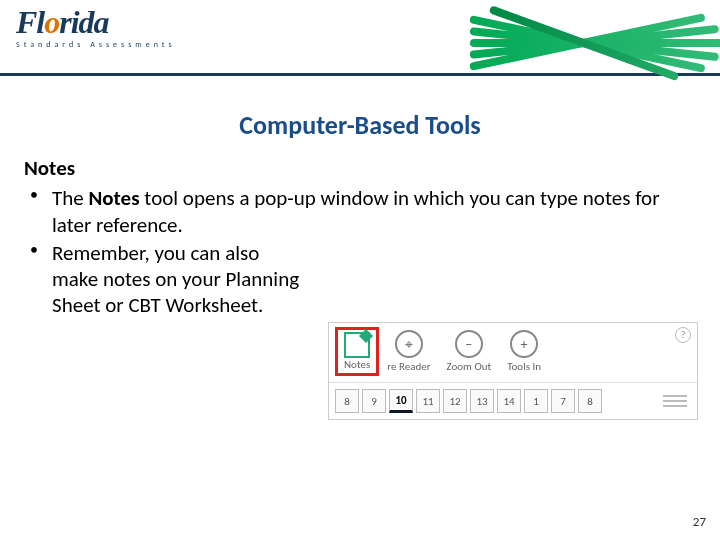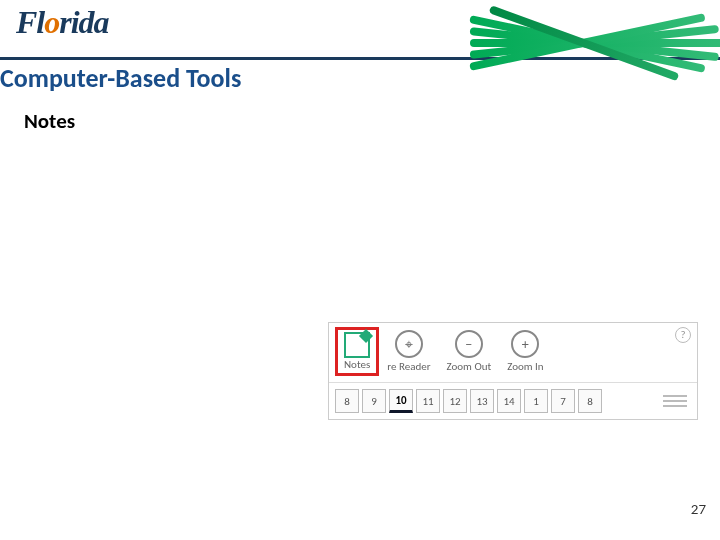--- a/index.html
+++ b/index.html
@@ -6,21 +6,21 @@
   body {
     width: 720px;
     height: 540px;
     font-family: Calibri, Arial, sans-serif;
     background: #fff;
     position: relative;
     overflow: hidden;
   }
   .header {
     position: relative;
-    height: 60px;
+    height: 76px;
     border-bottom: 3px solid #1a3a5c;
   }
   .logo-box {
     position: absolute;
     left: 16px;
     top: 8px;
   }
   .logo-florida {
     font-family: "Times New Roman", serif;
     font-size: 32px;
@@ -48,25 +48,25 @@
     pointer-events: none;
   }
   .frond {
     position: absolute;
     background: linear-gradient(90deg, #0a5, #3b7);
     height: 8px;
     border-radius: 4px;
     transform-origin: left center;
   }
   .title {
-    text-align: left;
+    text-align: center;
     color: #1a4e8a;
     font-weight: bold;
     font-size: 26px;
-    margin-top: 2px;
+    margin-top: 33px;
   }
   .content {
     padding: 14px 24px 0 24px;
     font-size: 21px;
     color: #000;
     line-height: 1.25;
   }
   .section-label {
     font-weight: bold;
     margin-bottom: 4px;
@@ -190,71 +190,80 @@
     gap: 3px;
     padding-right: 4px;
   }
   .hamburger span {
     height: 2px;
     background: #bbb;
   }
   .pagenum {
     position: absolute;
     right: 14px;
-    bottom: 22px;
-    font-size: 15px;
+    bottom: 11px;
+    font-size: 13px;
     color: #333;
   }
   .tb-label { color: #666; }
 </style>
 </head>
 <body>
 
 <div class="header">
   <div class="logo-box">
     <div class="logo-florida">
       <span>Fl</span><span class="logo-o">o</span><span>rida</span>
     </div>
+    <div class="logo-sub">Standards Assessments</div>
   </div>
   <div class="palm">
     <div class="frond" style="left:40px; top:30px; width:240px; transform:rotate(12deg);"></div>
     <div class="frond" style="left:40px; top:42px; width:250px; transform:rotate(6deg);"></div>
     <div class="frond" style="left:40px; top:54px; width:260px; transform:rotate(0deg);"></div>
     <div class="frond" style="left:40px; top:66px; width:250px; transform:rotate(-6deg);"></div>
     <div class="frond" style="left:40px; top:78px; width:240px; transform:rotate(-12deg);"></div>
     <div class="frond" style="left:60px; top:20px; width:200px; transform:rotate(20deg); background:linear-gradient(90deg,#084,#2a6);"></div>
   </div>
 </div>
 
 <div class="title">Computer-Based Tools</div>
 
 <div class="content">
   <div class="section-label">Notes</div>
   <ul class="bullets">
+    <li>
+      <span>The </span><span class="inline-bold">Notes</span><span> tool opens a pop-up window in which you can type notes for later reference.</span>
+    </li>
+    <li>
+      <div class="third-wrap">
+        <div class="third-text">Remember, you can also make notes on your Planning Sheet or CBT Worksheet.</div>
+      </div>
+    </li>
   </ul>
 </div>
 
 <div class="toolbar-shot">
   <div class="tb-row1">
     <div class="help-q">?</div>
     <div class="notes-box">
       <div class="notes-icon"></div>
       <span class="tb-label">Notes</span>
     </div>
     <div class="tb-item">
       <div class="tb-icon">⌖</div>
       <span class="tb-label">re Reader</span>
     </div>
     <div class="tb-item">
       <div class="tb-icon">−</div>
       <span class="tb-label">Zoom Out</span>
     </div>
     <div class="tb-item">
       <div class="tb-icon">+</div>
-      <span class="tb-label">Zoom In</span>
+      <span class="tb-label">Tools In</span>
     </div>
   </div>
   <div class="tb-row2">
     <div id="qnums" style="display:flex; gap:3px;">
         <div class="qnum">8</div>
         <div class="qnum">9</div>
         <div class="qnum active">10</div>
         <div class="qnum">11</div>
         <div class="qnum">12</div>
         <div class="qnum">13</div>

